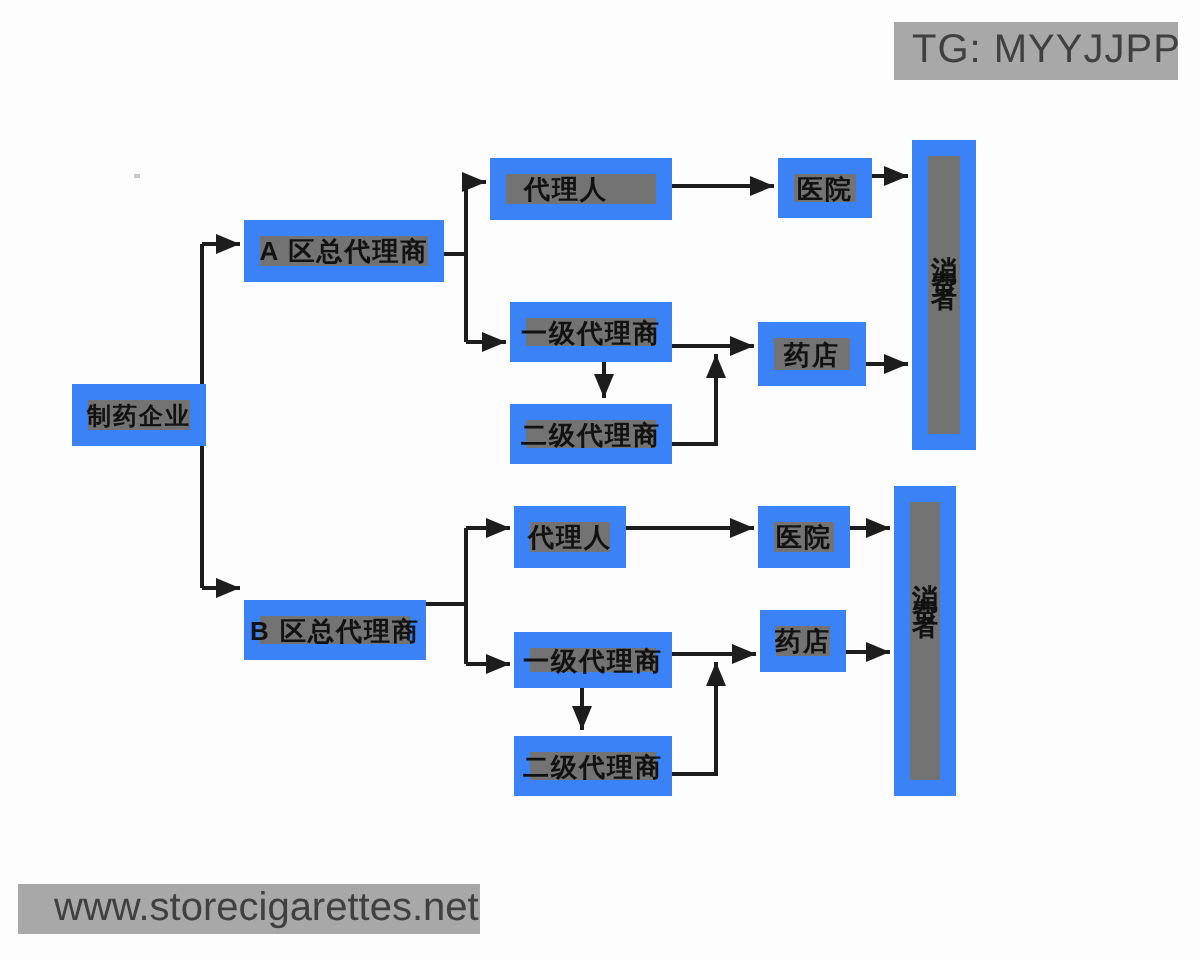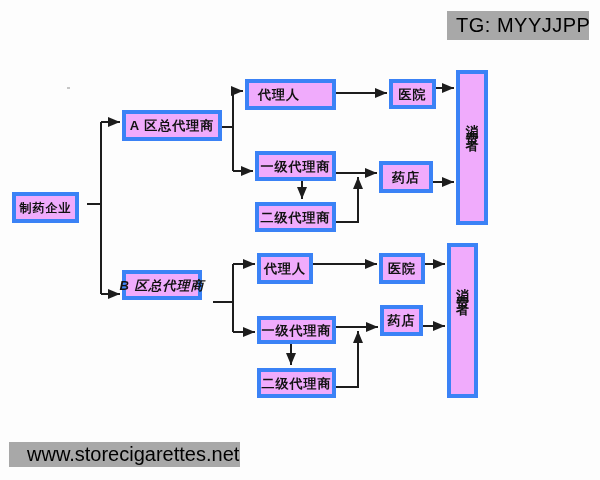--- a/index.html
+++ b/index.html
@@ -12,22 +12,22 @@
     font-family: "Liberation Sans", "DejaVu Sans", sans-serif;
   }
   svg.connectors {
     position: absolute;
     left: 0; top: 0;
     width: 600px; height: 480px;
   }
   .node {
     position: absolute;
     box-sizing: border-box;
-    border: 4px solid #3b82f6;
-    background: #f0abfc;
+    border: 8px solid #3b82f6;
+    background: #737373;
     color: #121212;
     font-weight: bold;
     font-size: 13px;
     letter-spacing: 1px;
     display: flex;
     align-items: center;
     justify-content: center;
     text-align: center;
     line-height: 1;
     white-space: nowrap;
@@ -42,21 +42,21 @@
     text-orientation: upright;
     letter-spacing: 7px;
     font-size: 13px;
   }
   .node.vertical.va .vtext { margin-top: 40px; }
   .node.vertical.vb .vtext { margin-top: 31px; }
   .banner {
     position: absolute;
     box-sizing: border-box;
     background: #a8a8a8;
-    color: #000000;
+    color: #404040;
     display: flex;
     align-items: center;
     white-space: nowrap;
     overflow: hidden;
   }
   .banner.tg {
     left: 447px; top: 11px; width: 142px; height: 29px;
     font-size: 20px; padding-left: 9px; letter-spacing: 0.5px;
   }
   .banner.url {
@@ -102,25 +102,25 @@
       <path d="M233 332 L255 332" marker-end="url(#ah)"></path>
       <path d="M313 264 L377 264" marker-end="url(#ah)"></path>
       <path d="M425 264 L445 264" marker-end="url(#ah)"></path>
       <path d="M336 327 L378 327" marker-end="url(#ah)"></path>
       <path d="M291 344 L291 365" marker-end="url(#ah)"></path>
       <path d="M336 387 L358 387 L358 331" marker-end="url(#ah)"></path>
       <path d="M423 326 L445 326" marker-end="url(#ah)"></path>
     </g>
   </svg>
 
-  <div class="node" style="left:12px; top:192px; width:67px; height:31px; font-size:12px;">制药企业</div>
+  <div class="node" style="left:36px; top:192px; width:67px; height:31px; font-size:12px;">制药企业</div>
 
   <div class="node" style="left:122px; top:110px; width:100px; height:31px;">A 区总代理商</div>
 
-  <div class="node" style="left:122px; top:270px; width:80px; height:30px;font-style:italic;">B 区总代理商</div>
+  <div class="node" style="left:122px; top:300px; width:91px; height:30px;">B 区总代理商</div>
 
   <div class="node left-text" style="left:245px; top:79px; width:91px; height:31px;">代理人</div>
 
   <div class="node" style="left:389px; top:79px; width:47px; height:30px;">医院</div>
 
   <div class="node" style="left:255px; top:151px; width:81px; height:30px;">一级代理商</div>
 
   <div class="node" style="left:255px; top:202px; width:81px; height:30px;">二级代理商</div>
 
   <div class="node" style="left:379px; top:161px; width:54px; height:32px;">药店</div>

